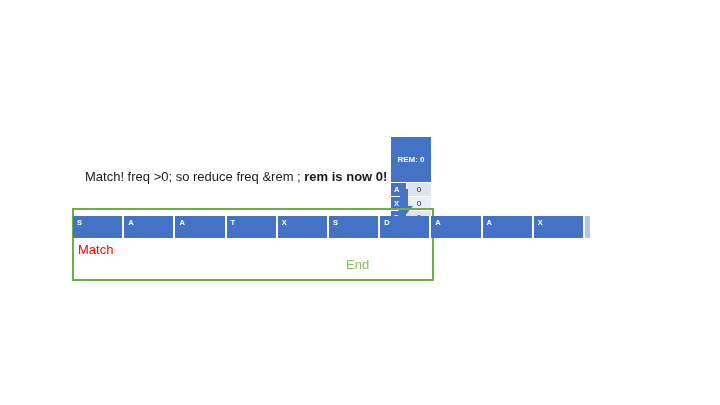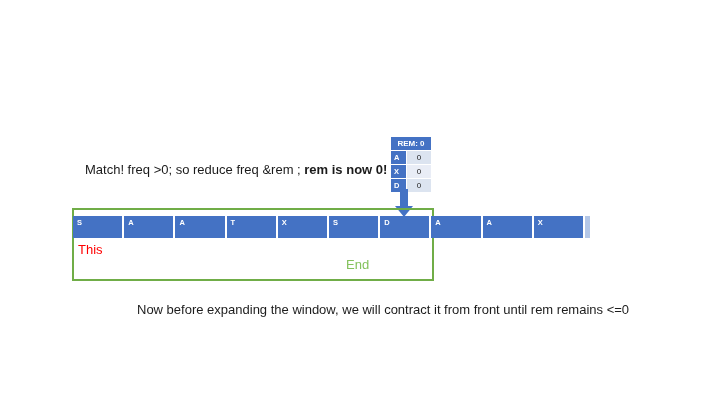--- a/index.html
+++ b/index.html
@@ -1,28 +1,28 @@
 <!DOCTYPE html>
 <html style="--cell-blue: #4472C4; --table-light: #E9EDF6; --table-light-alt: #DCE4F0; --green: #70AD47; --green-text: #84C25C; --red: #FF0000; --arrow: #4472C4; --sliver: #B4C7E7;"><head>
 <meta charset="utf-8">
 <style>
   html,body{margin:0;padding:0;background:#fff;}
   #slide{
     position:relative;width:720px;height:405px;background:#fff;overflow:hidden;
     font-family:"Liberation Sans",sans-serif;color:#1a1a1a;
   }
   
-  .match-text{position:absolute;left:85px;top:162px;font-size:13px;white-space:nowrap;}
+  .match-text{position:absolute;left:85px;top:169px;font-size:13px;white-space:nowrap;}
   .match-text b{font-weight:bold;}
   
   .freq-table{position:absolute;left:390px;top:136px;border-collapse:separate;border-spacing:1.5px;}
   .freq-table td{padding:0;line-height:1;}
   .freq-table .hdr{
     background:var(--cell-blue);color:#fff;font-weight:bold;font-size:8px;
-    text-align:center;height:11px;padding:1px 2px;
+    text-align:center;height:11px;padding:17px 2px;
   }
   .freq-table .key{
     background:var(--cell-blue);color:#fff;font-weight:bold;font-size:7.5px;
     width:12px;height:11px;padding:1px 0 1px 3px;
   }
   .freq-table .val{
     color:#222;font-size:8px;width:24px;text-align:center;height:11px;padding:1px 0;
   }
   .freq-table tr:nth-child(odd) .val{background:var(--table-light);}
   .freq-table tr:nth-child(even) .val{background:var(--table-light-alt);}
@@ -90,18 +90,17 @@
     <div class="cell">T</div>
     <div class="cell">X</div>
     <div class="cell">S</div>
     <div class="cell">D</div>
     <div class="cell">A</div>
     <div class="cell">A</div>
     <div class="cell">X</div>
     <div class="partial-cell"></div>
   </div>
 
-  <div class="start-label">This</div>
+  <div class="start-label">Match</div>
   <div class="end-label">End</div>
 
-  <div class="bottom-text">Now before expanding the window, we will contract it from front until rem remains &lt;=0</div>
 
 </div>
 
 </body></html>

